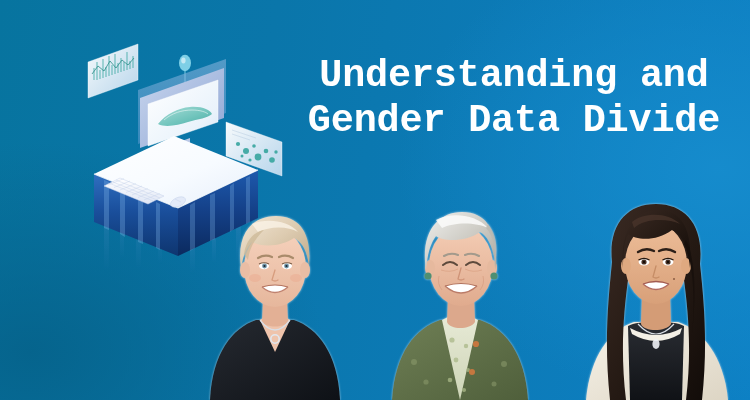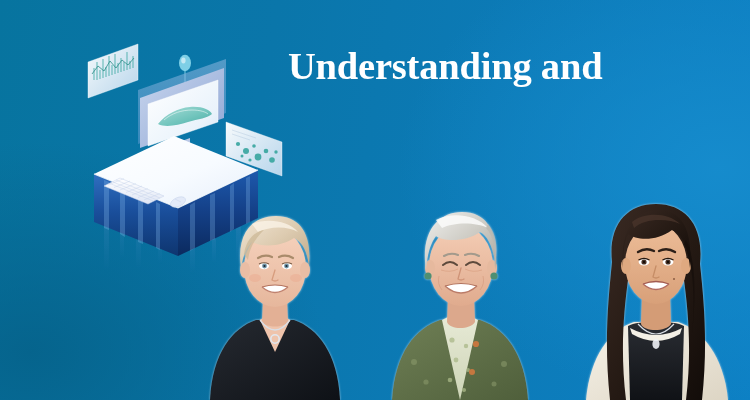--- a/index.html
+++ b/index.html
@@ -15,23 +15,23 @@
       radial-gradient(ellipse 420px 300px at 4% 88%, rgba(5,97,137,.85) 0%, rgba(5,97,137,0) 70%),
       linear-gradient(100deg,#07749f 0%,#0a76aa 34%,#0c7ab6 62%,#0d80c4 100%);
   }
 
   
   #illus{position:absolute;left:86px;top:18px;width:210px;height:250px;}
   #illus svg{display:block;width:210px;height:250px;overflow:visible;}
 
   
   #title{
-    position:absolute;left:288px;top:44px;width:452px;
-    text-align:left;color:#ffffff;
-    font-family:Liberation Serif, serif;
+    position:absolute;left:288px;top:54px;width:452px;
+    text-align:center;color:#ffffff;
+    font-family:Liberation Mono, monospace;
     font-weight:700;font-size:38.5px;line-height:44.5px;
     letter-spacing:-.2px;
     text-rendering:optimizeLegibility;
   }
   #title .ln{display:block;white-space:nowrap;}
 
   
   .speaker{position:absolute;bottom:0;}
   .speaker svg{display:block;}
 
@@ -282,20 +282,21 @@
 
       <g>
         <ellipse cx="92" cy="184" rx="8" ry="4.4" transform="rotate(-24 92 184)" fill="#e3eaf8" stroke="#c6d2ea" stroke-width=".5"></ellipse>
         <line x1="89" y1="181" x2="95" y2="184" stroke="#c6d2ea" stroke-width=".5"></line>
       </g>
     </svg>
   </div>
 
   <div id="title">
     <span class="ln">Understanding and</span>
+    <span class="ln">Gender Data Divide</span>
   </div>
 
   <div class="speaker halo" style="left:208px;">
     <svg width="134" height="206" viewBox="0 0 134 206" xmlns="http://www.w3.org/2000/svg">
       <defs>
         <linearGradient id="s1skin" x1="0" y1="0" x2="0" y2="1">
           <stop offset="0%" stop-color="#f6d2bd"></stop>
             <stop offset="100%" stop-color="#e6b79c"></stop>
         </linearGradient>
         <linearGradient id="s1hair" x1="0" y1="0" x2="1" y2="1">

